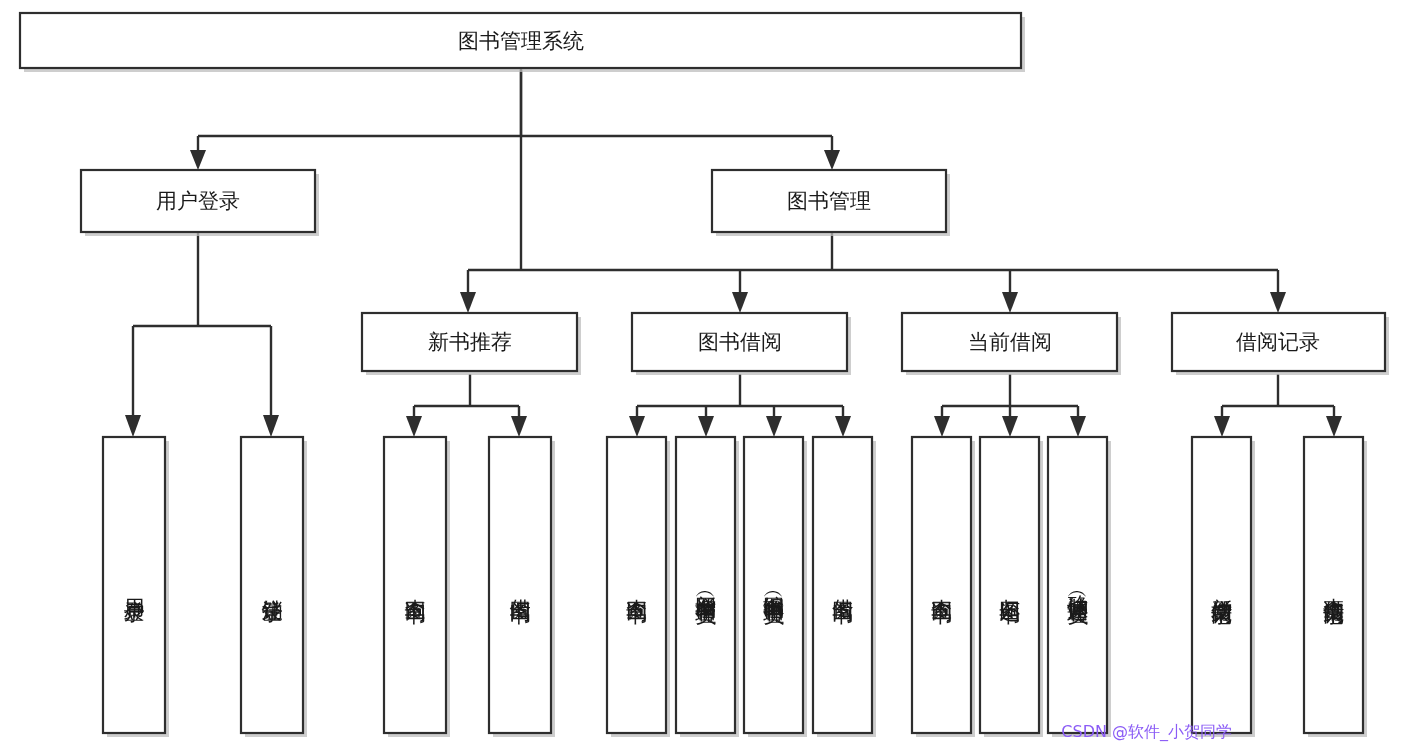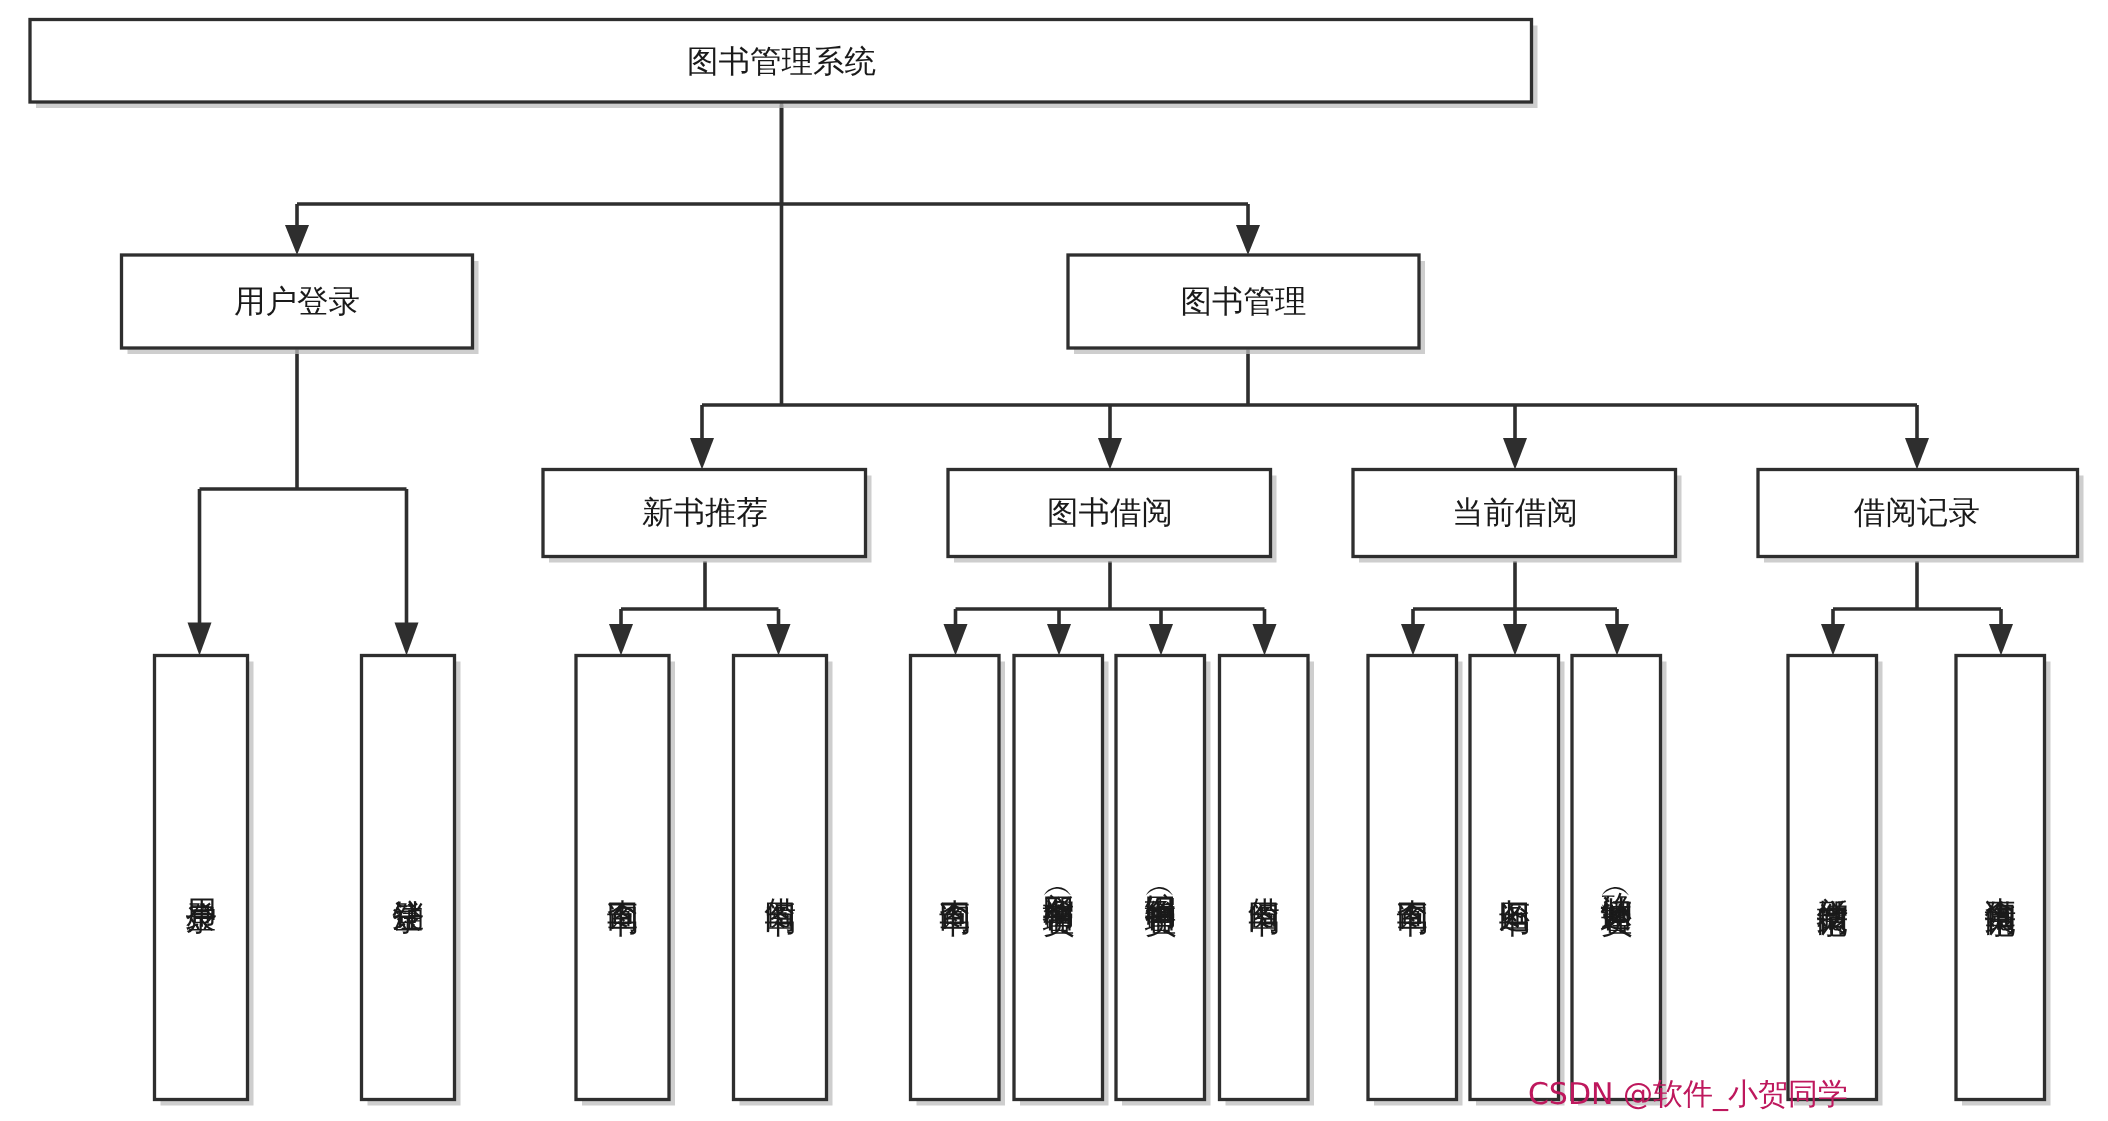--- a/index.html
+++ b/index.html
@@ -68,22 +68,22 @@
     align-items: center;
     justify-content: center;
     pointer-events: none;
     user-select: none;
   }
   .watermark {
     position: absolute;
     right: 12px;
     bottom: 4px;
     font-family: "DejaVu Sans", "Liberation Sans", sans-serif;
-    font-size: 20px;
-    color: #be185d;
+    font-size: 16px;
+    color: #8b5cf6;
     white-space: nowrap;
     user-select: none;
   }
 </style>
 </head>
 <body>
 
 <div id="diagram-root">
 
   <svg id="tree-svg" viewBox="0 0 1405 747">

